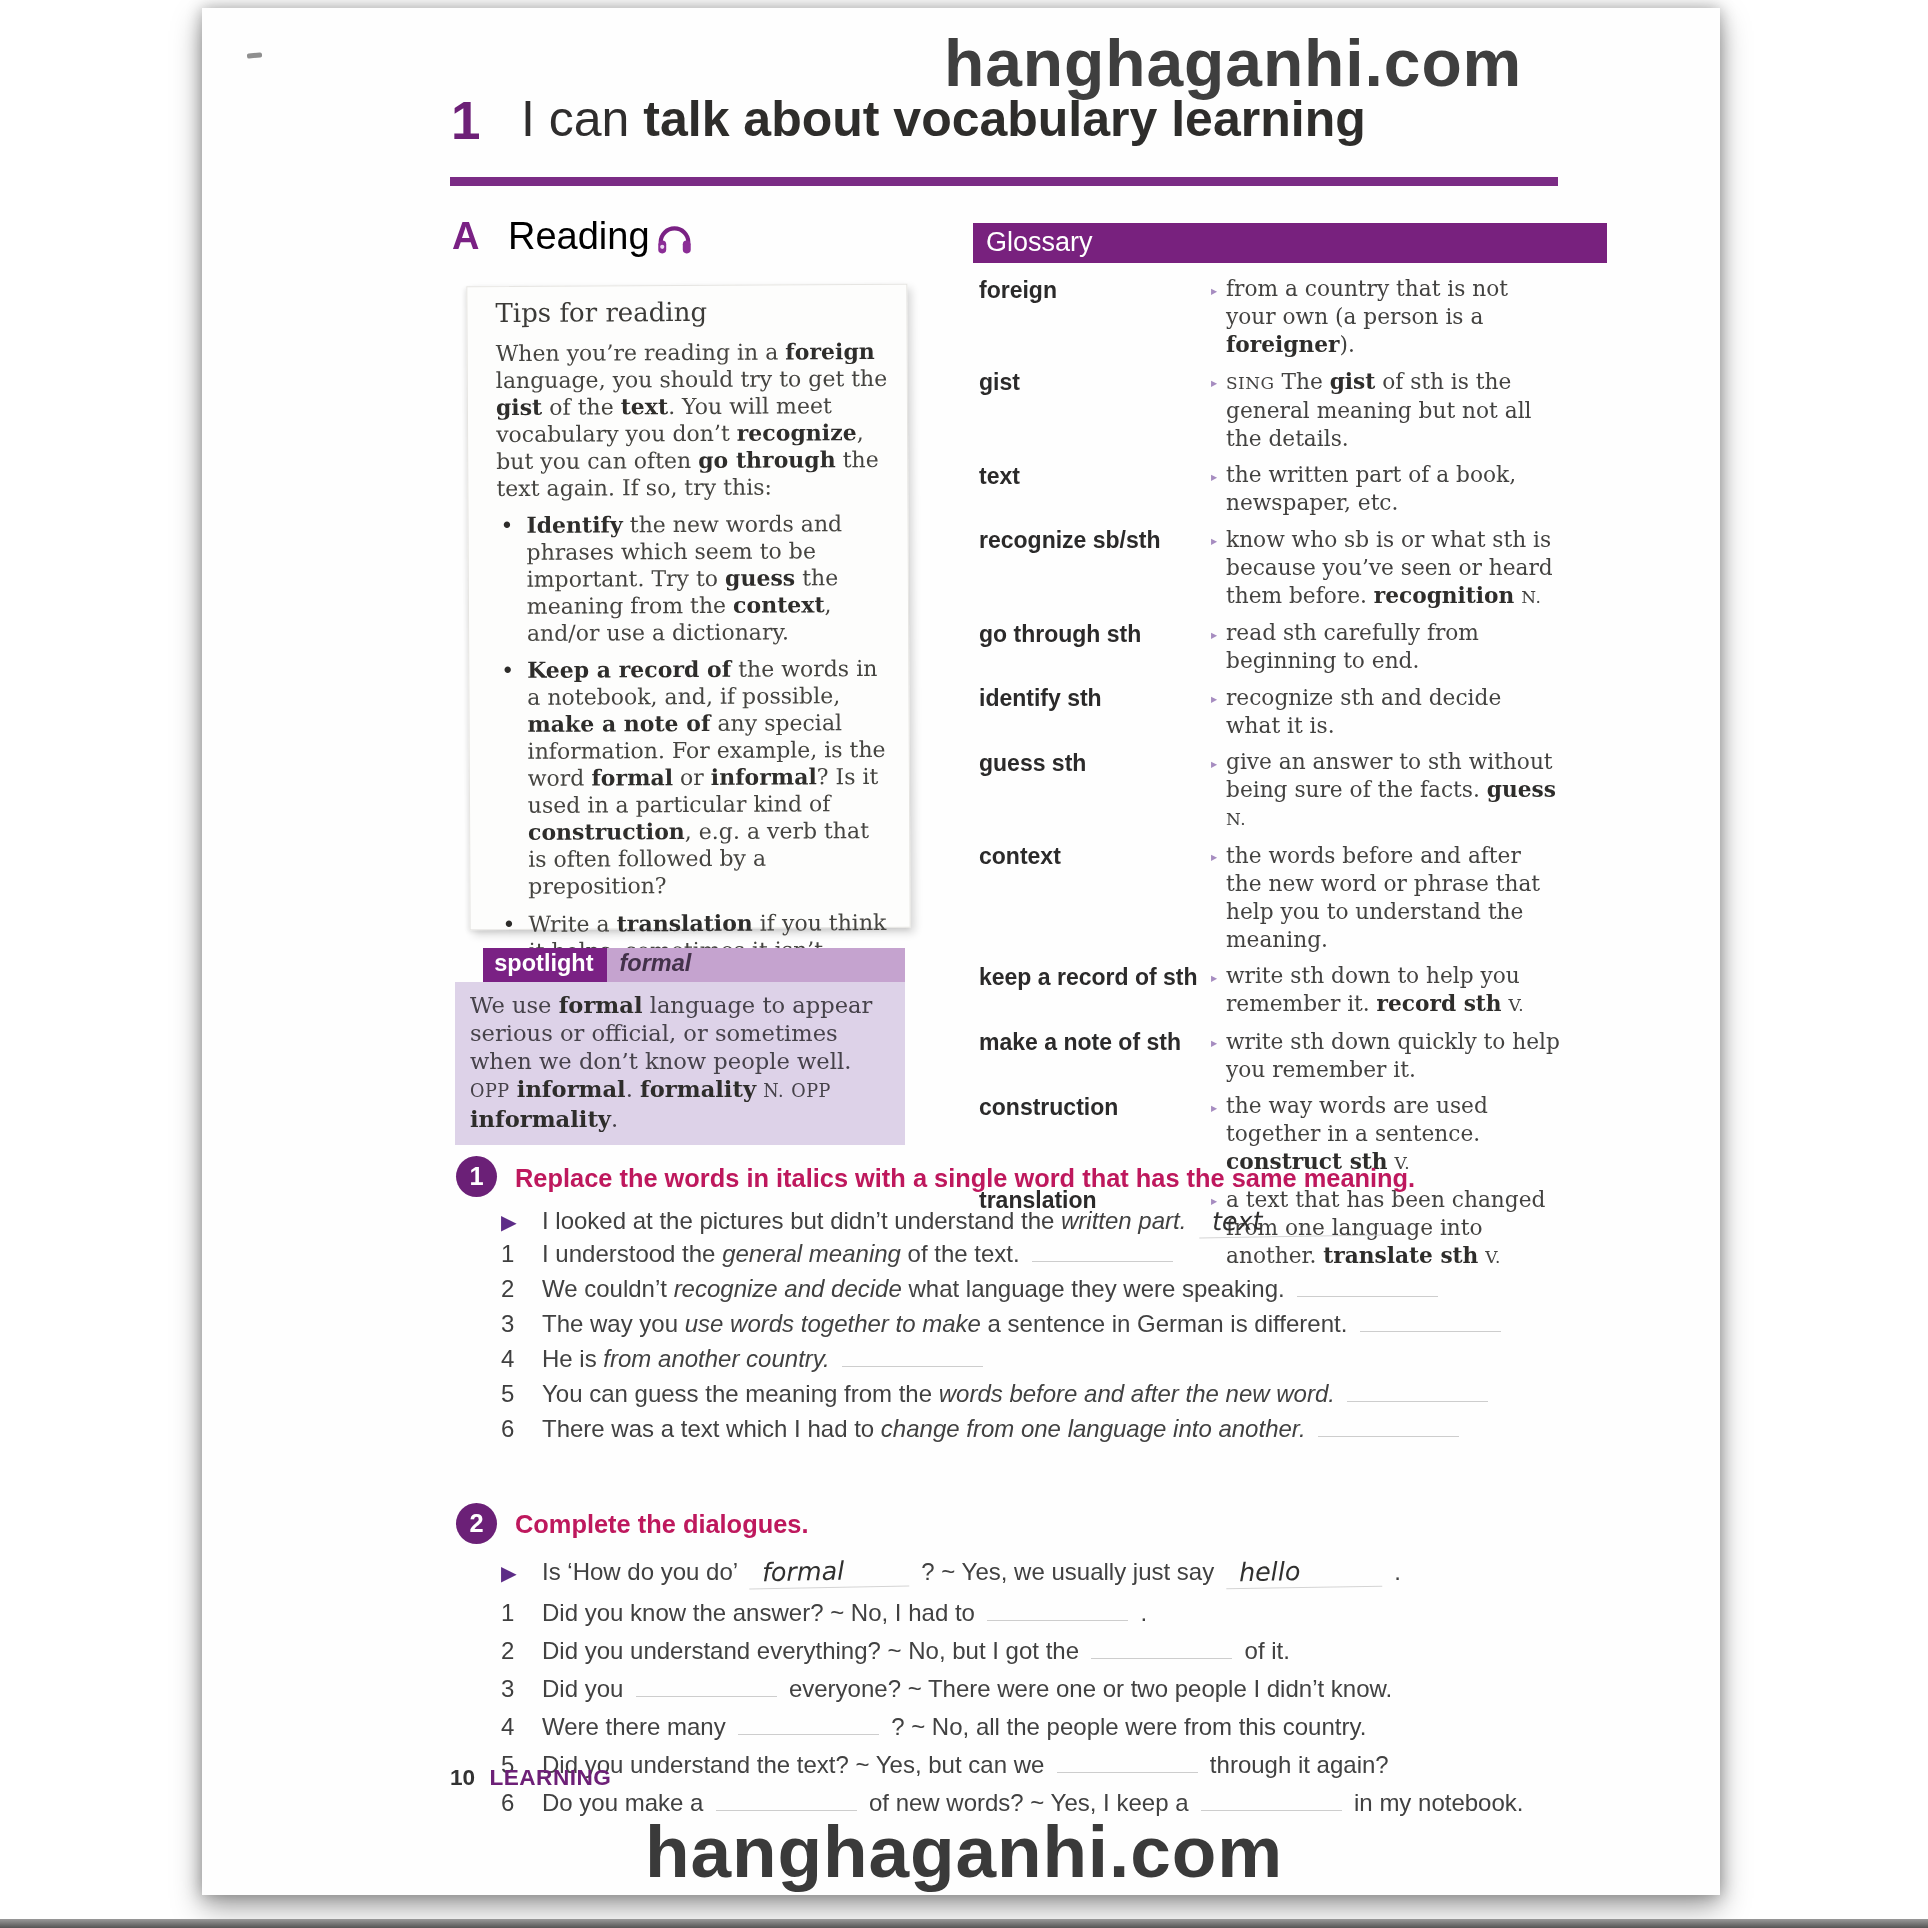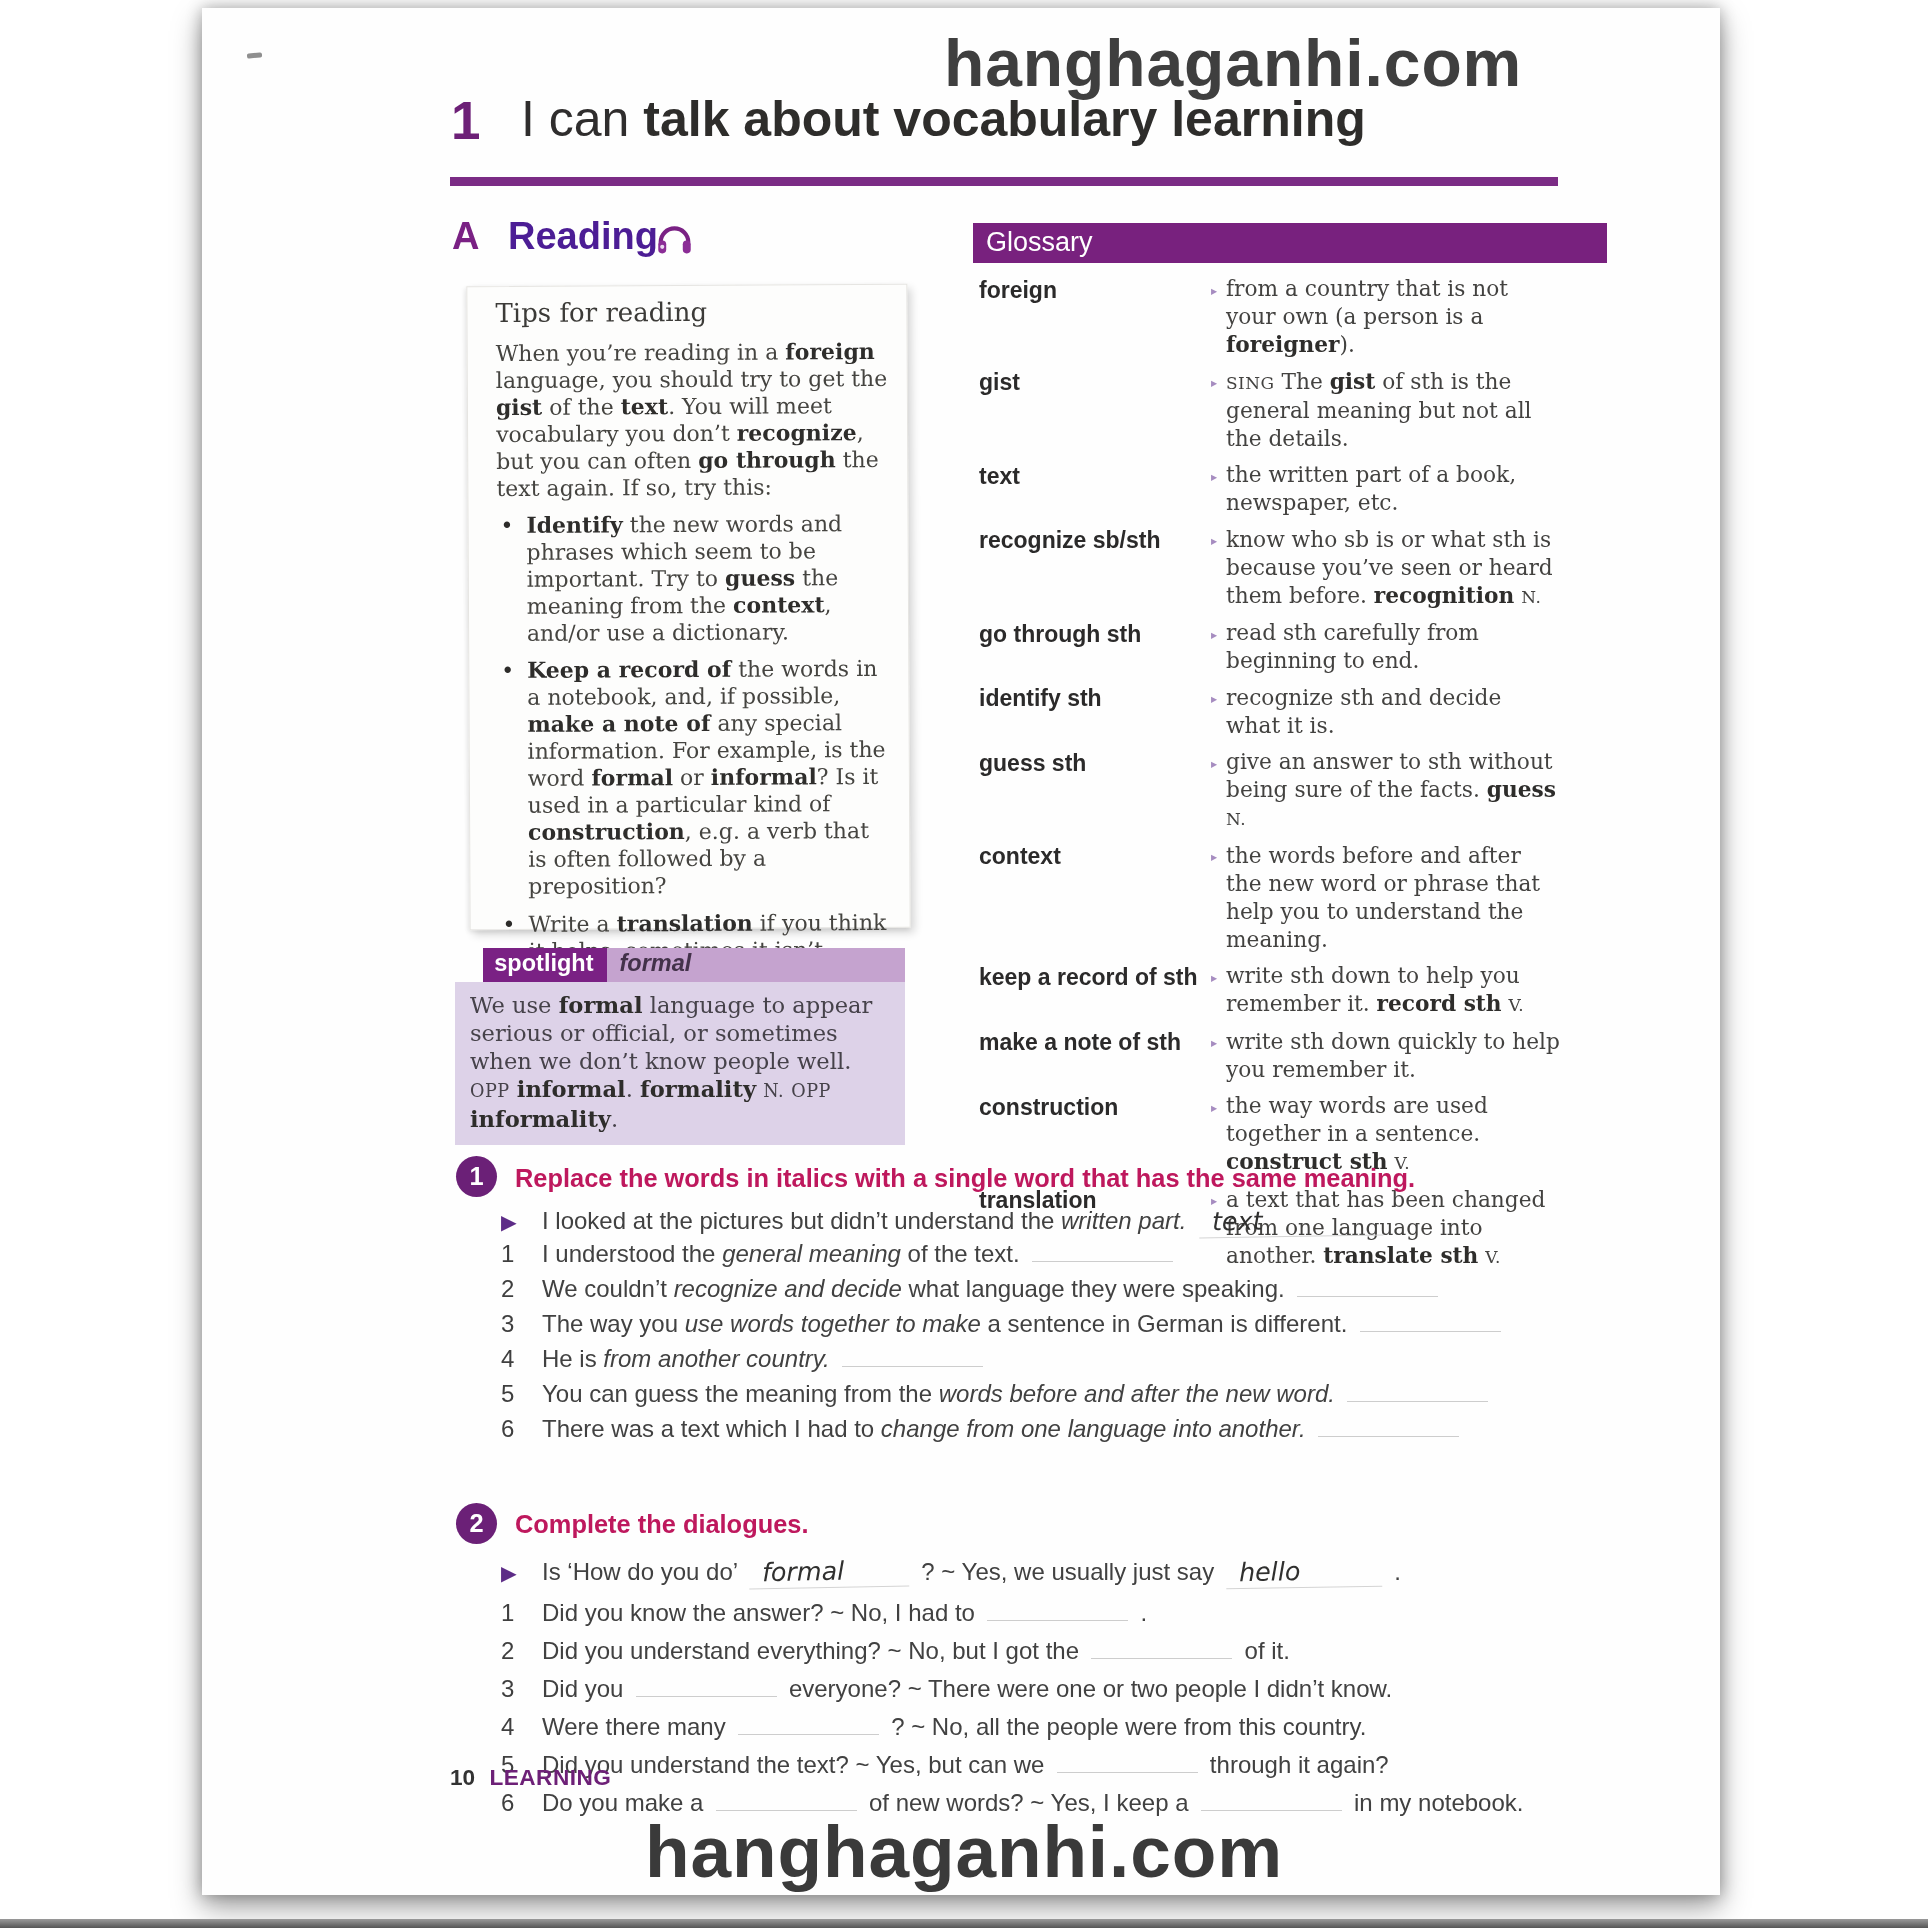--- a/index.html
+++ b/index.html
@@ -16,21 +16,21 @@
   .wm-top{left:944px;top:24.5px;font-size:66px;}
   .wm-bottom{left:0;right:0;top:1810px;text-align:center;font-size:73px;color:#3a3a3a;}
 
   
   .unit-number{position:absolute;left:451px;top:90px;font-size:53px;font-weight:bold;color:#6d2077;}
   .unit-title{position:absolute;left:521px;top:90px;font-size:50px;font-weight:400;color:#2f2d2d;}
   .title-rule{position:absolute;left:450px;top:177px;width:1108px;height:9.4px;background:#7b2c85;}
 
   
   .section-letter{position:absolute;left:452px;top:215px;font-size:38px;font-weight:bold;color:#7a2184;}
-  .section-title{position:absolute;left:508px;top:215px;font-size:38px;font-weight:700;color:#4c1d95;}
+  .section-title{position:absolute;left:508px;top:215px;font-size:38px;font-weight:400;color:#000000;}
   .headphones{position:absolute;left:653px;top:218px;width:43px;height:38px;}
 
   
   .tips-box{position:absolute;left:468px;top:285px;width:441px;height:644px;background:#fdfdfc;
             border:0.9px solid #e6e5e2;box-shadow:3.8px 4.7px 8.5px rgba(0,0,0,.16), -1.9px 1.9px 4.7px rgba(0,0,0,.07);
             transform:rotate(-.3deg);padding:9.4px 19px 0 28px;box-sizing:border-box;
             font-family:"DejaVu Serif",serif;color:#454440;}
   .tips-title{font-size:26px;color:#3c3b38;margin:1.9px 0 11.3px 0;}
   .tips-intro{font-size:22px;line-height:27px;}
   .tip-li{display:flex;margin-top:10.4px;font-size:22px;line-height:27px;}

